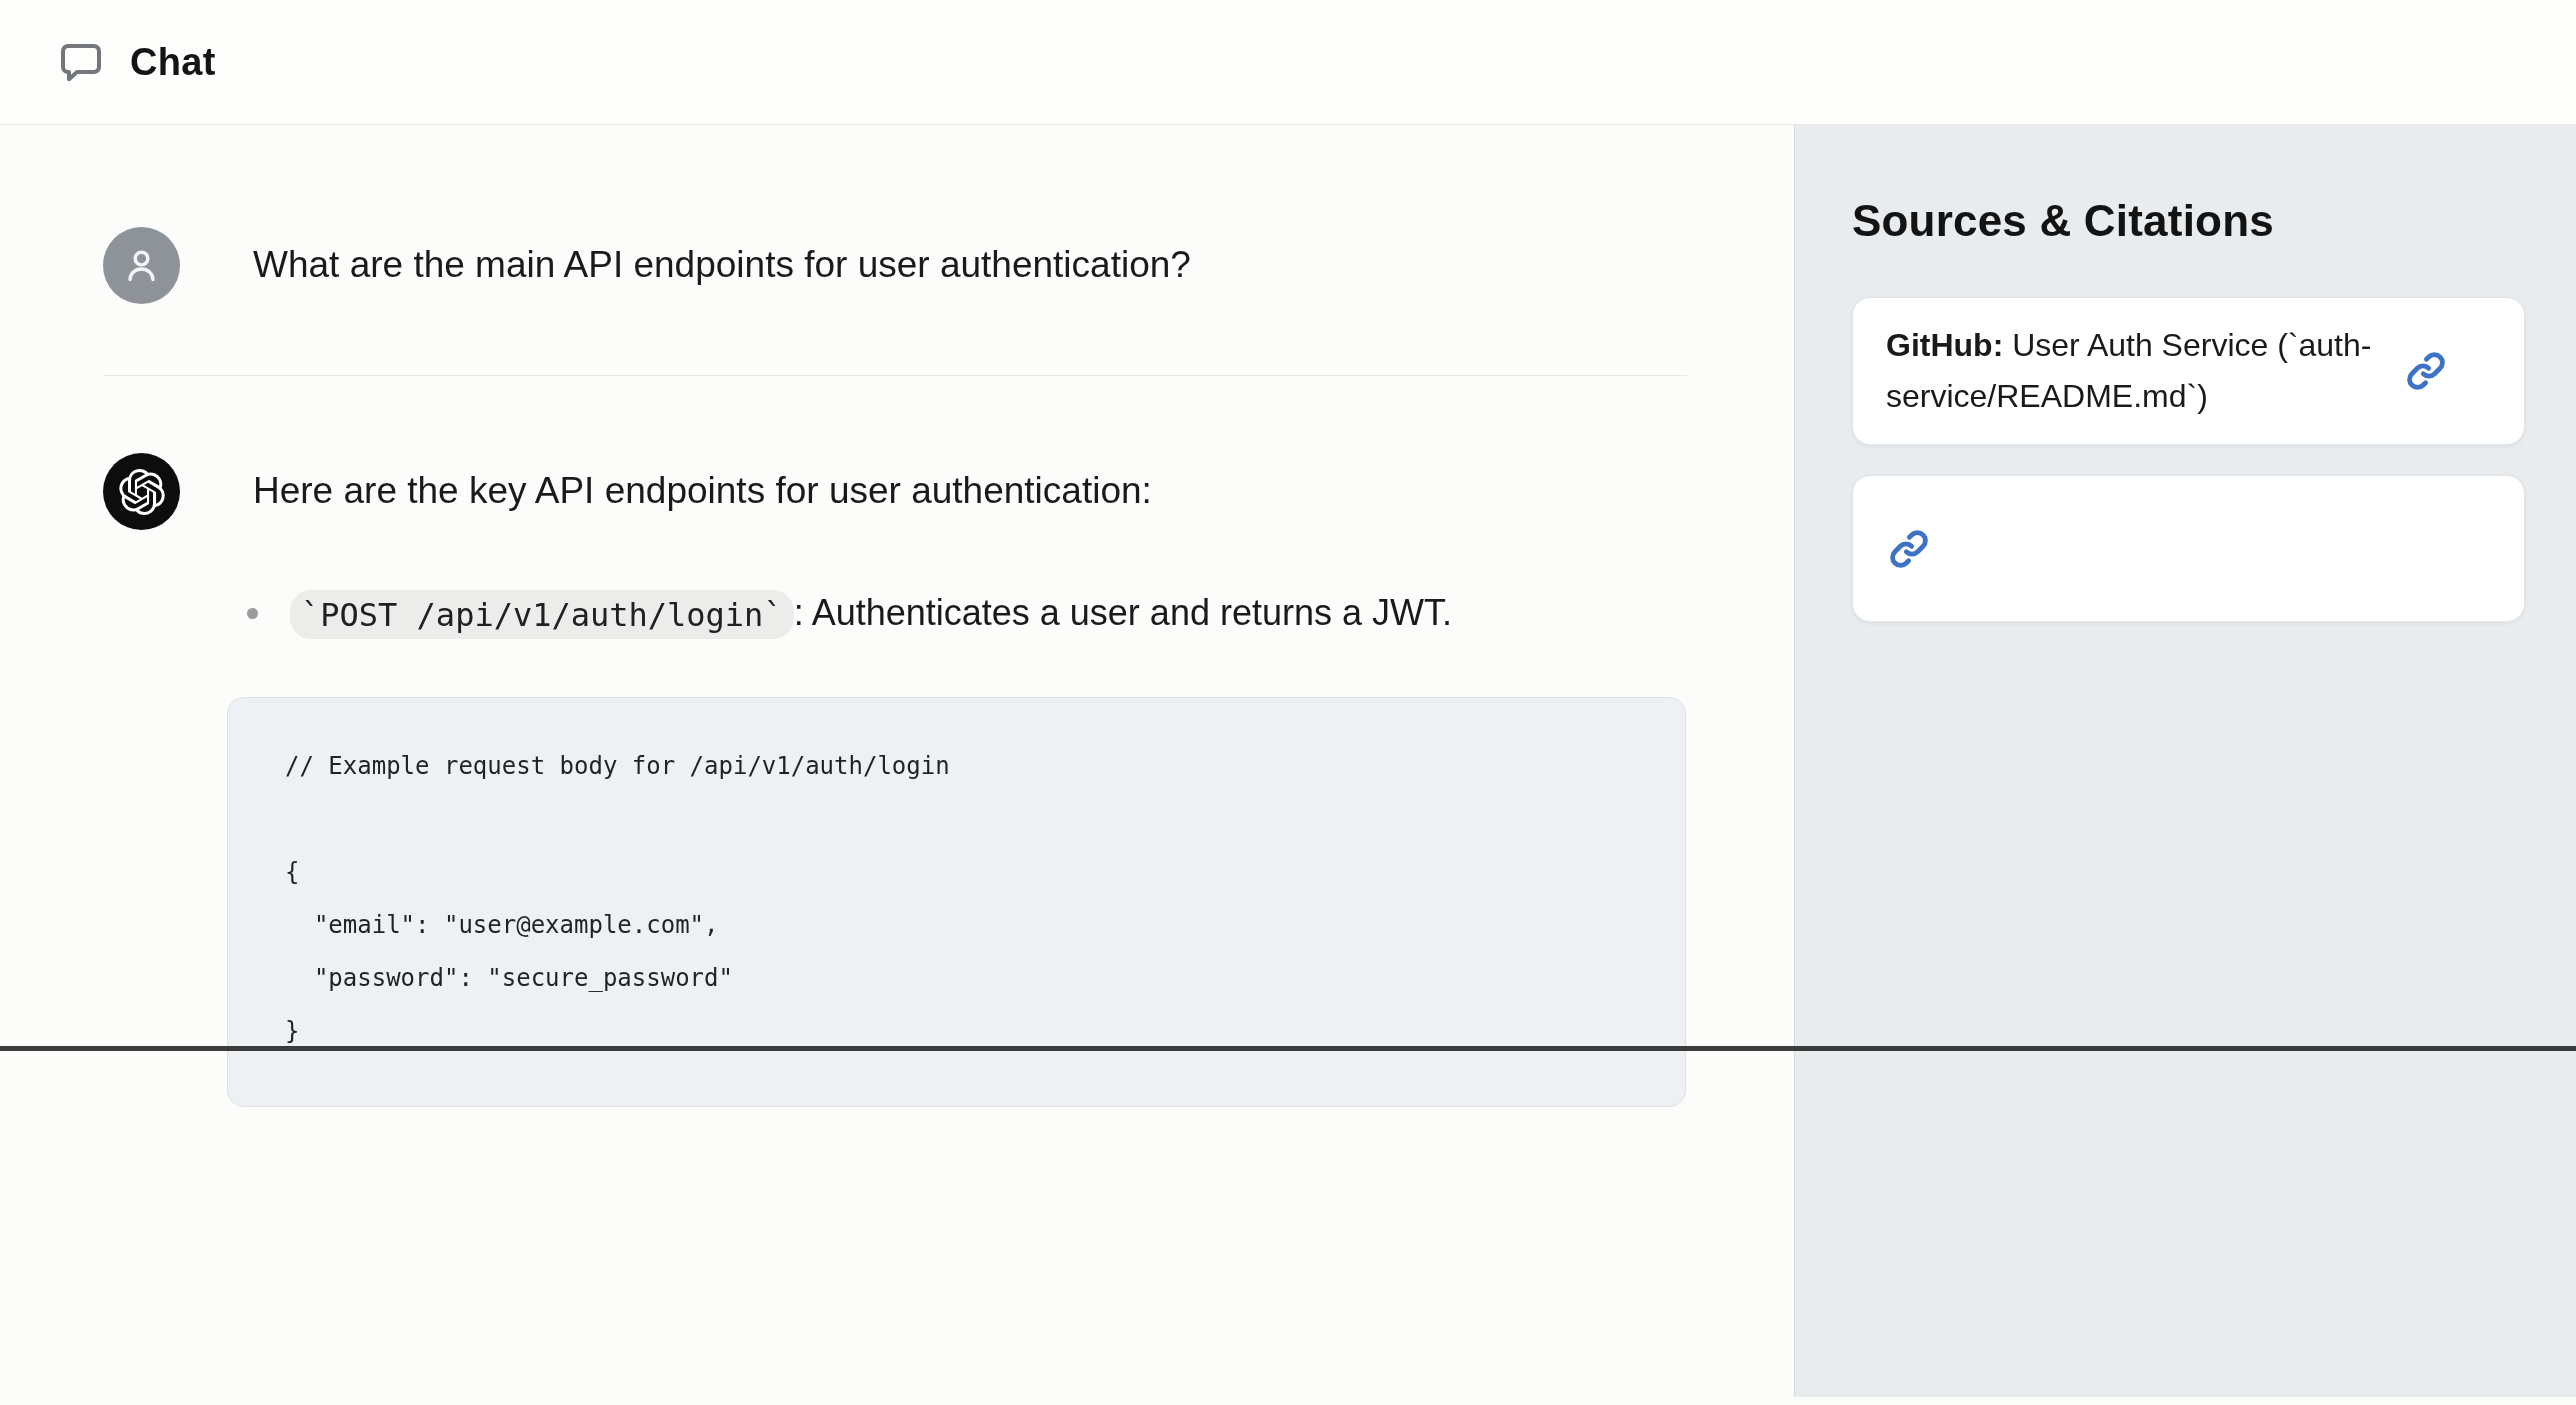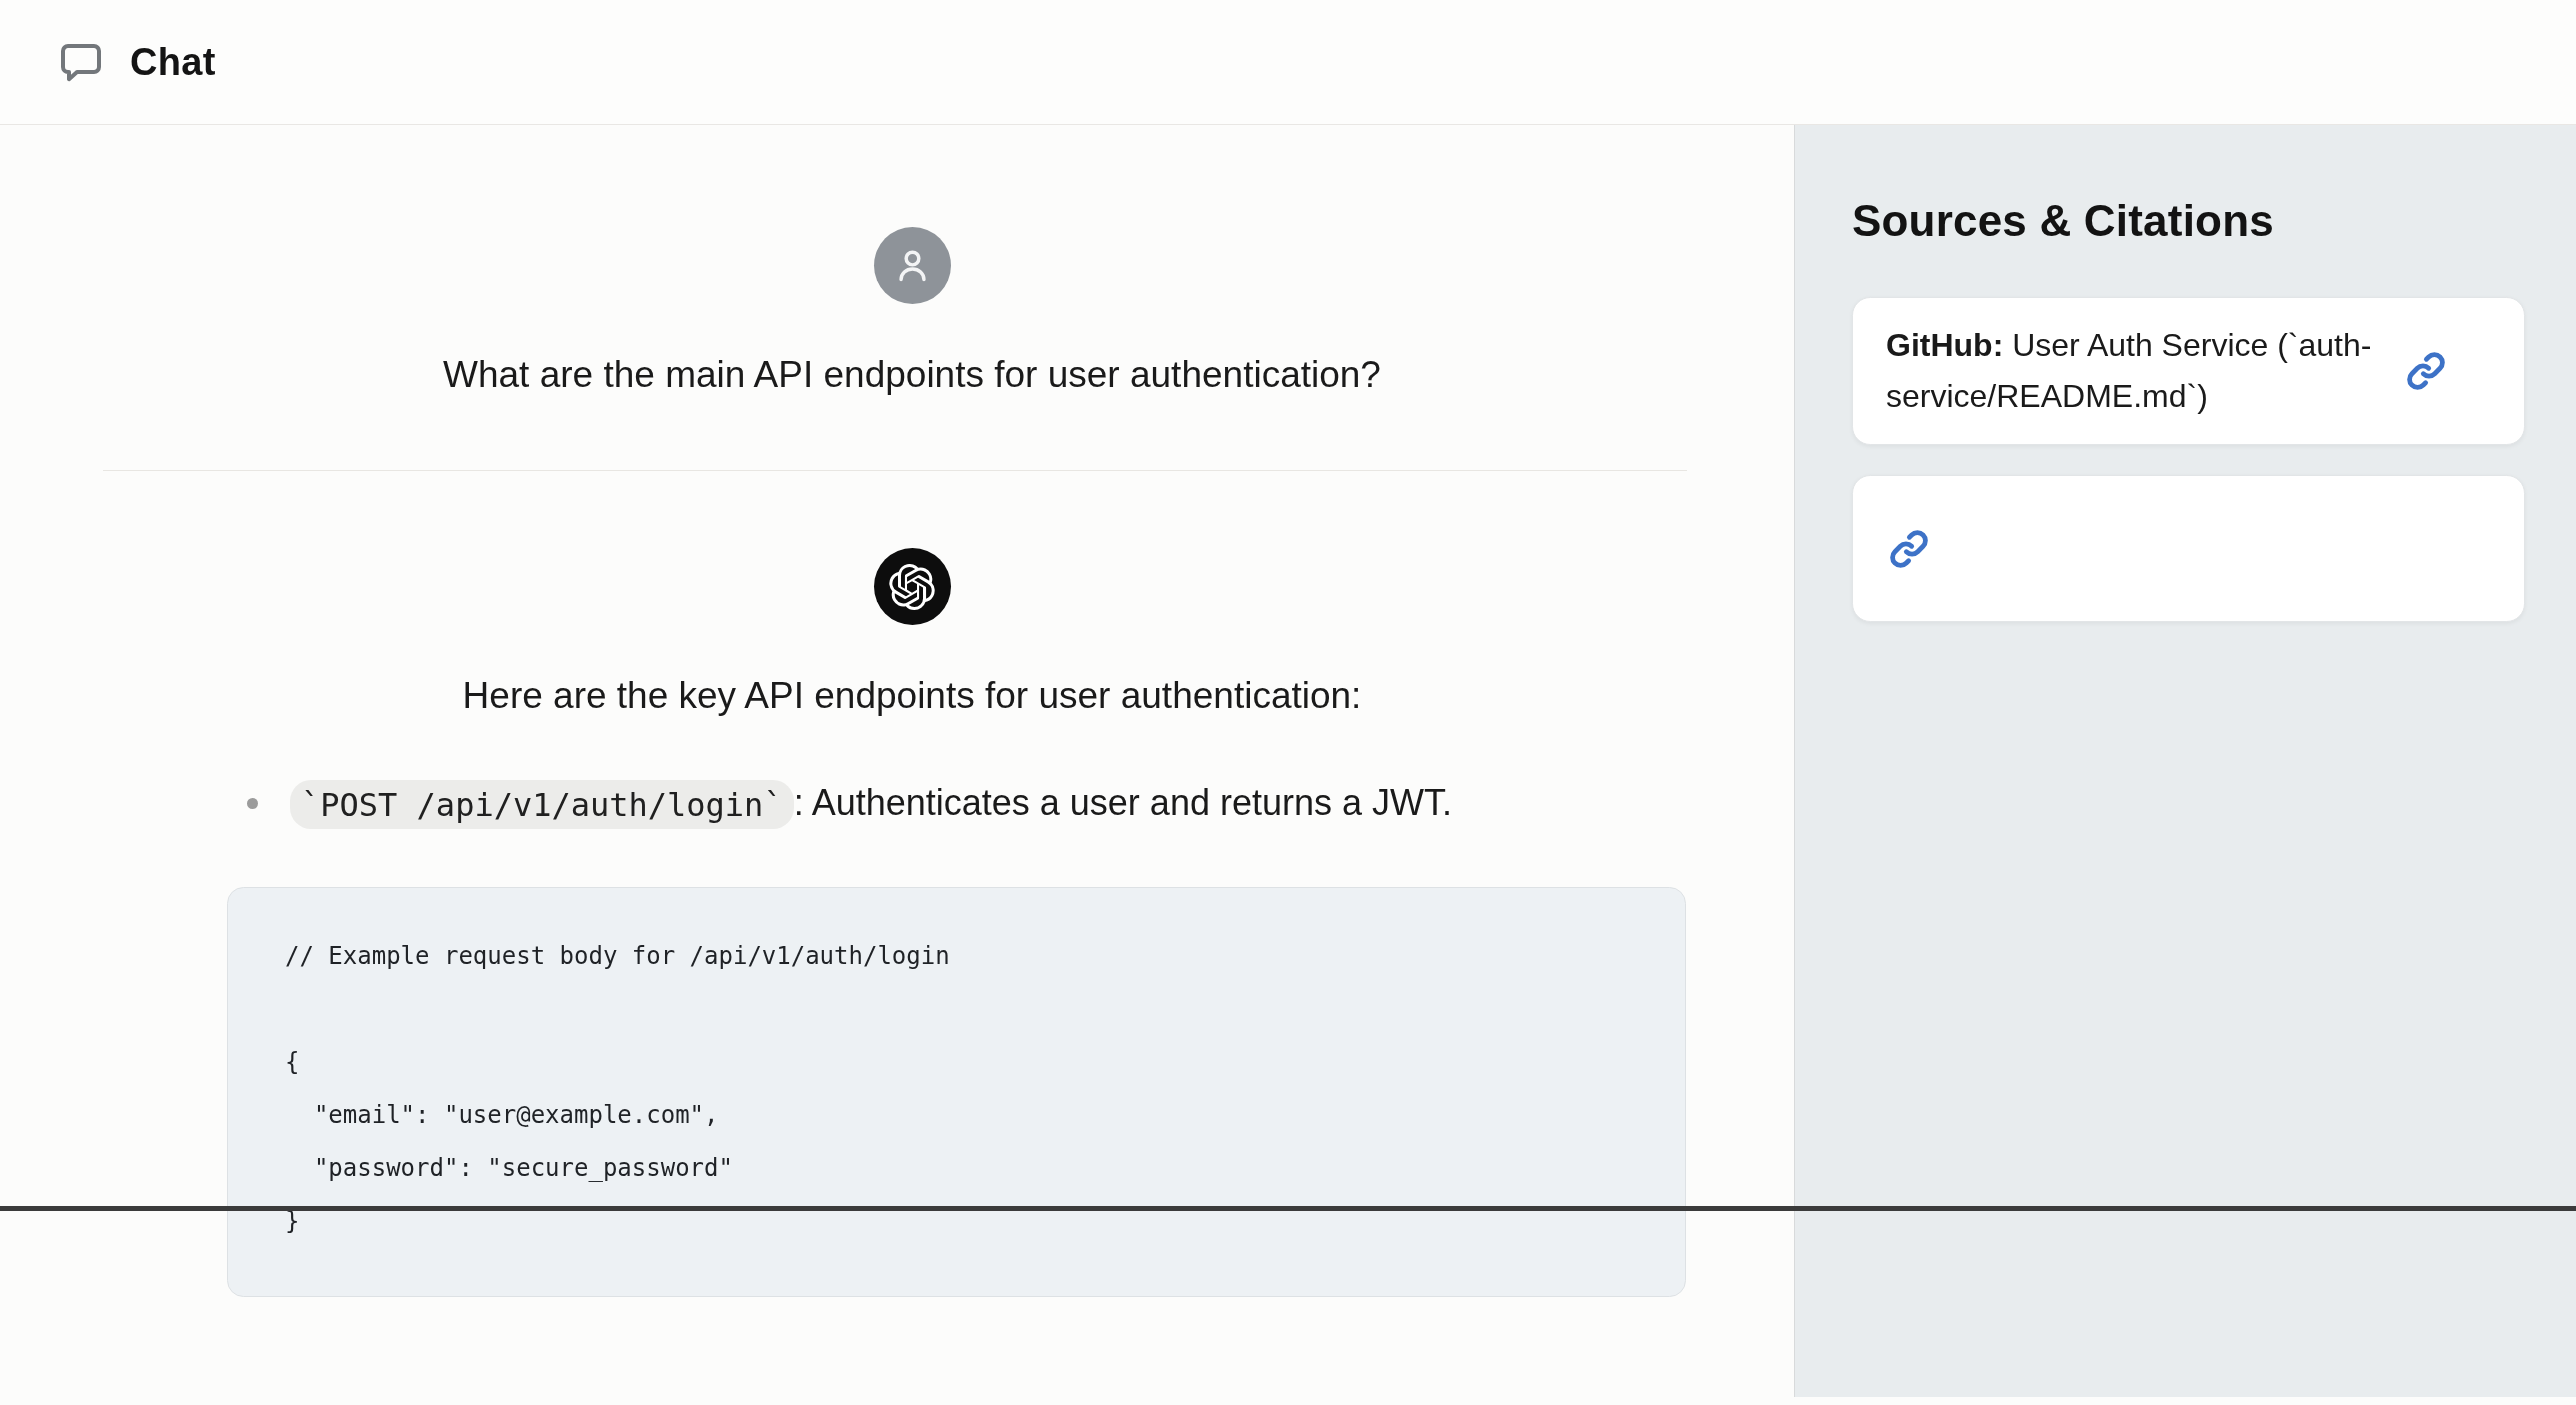--- a/index.html
+++ b/index.html
@@ -1,30 +1,30 @@
 <!DOCTYPE html>
 <html style="font-size:14.6px"><head>
 <meta charset="utf-8">
 <style>
   html,body{margin:0;padding:0;}
   body{width:2576px;height:1405px;overflow:hidden;font-family:"Liberation Sans",sans-serif;background:#fcfcfb;}
-  .screen{position:relative;width:2576px;height:1211px;background:#4c1d95;}
+  .screen{position:relative;width:2576px;height:1051px;background:#4c1d95;}
 
   
   .topbar{height:125px;background:#fdfdfc;border-bottom:1.8px solid #e9e7e4;display:flex;align-items:center;gap:25px;padding-left:57px;box-sizing:border-box;}
   .chat-icon{width:48px;height:48px;display:inline-flex;}
   .chat-icon svg{width:48px;height:48px;}
   .topbar h1{font-size:38px;font-weight:700;color:#141414;margin:0;letter-spacing:0.3px;}
 
   
   .body-row{display:flex;height:1272px;}
   .chat{flex:1 1 auto;background:#fcfcfb;overflow:hidden;}
 
   
-  .msg{display:flex;align-items:center;gap:47px;margin-left:103px;margin-right:73px;flex-direction:column;}
+  .msg{display:flex;align-items:center;gap:73px;margin-left:103px;margin-right:73px;}
   .msg.user{margin-top:102px;}
   .msg.assistant{margin-top:77px;}
   .avatar{width:77px;height:77px;border-radius:50%;flex:0 0 77px;display:flex;align-items:center;justify-content:center;}
   .user-avatar{background:#8e9399;}
   .user-avatar svg{width:49px;height:49px;}
   .ai-avatar{background:#0d0d0d;}
   .ai-avatar svg{width:46px;height:46px;}
   .msg p{font-size:37px;color:#1a1a1a;margin:0;line-height:1.3;}
 
   .divider{border:none;border-top:1.8px solid #e8e6e2;width:1584px;margin:71px 0 0 103px;}

